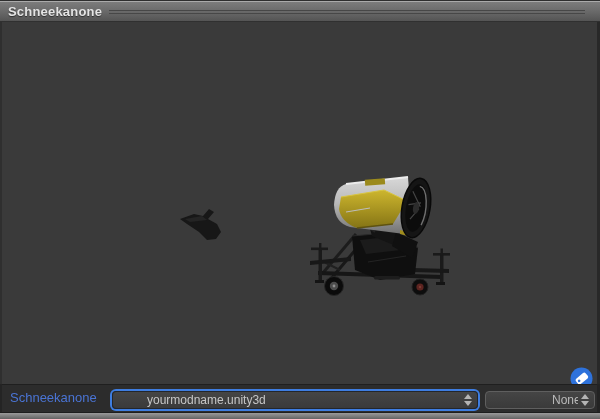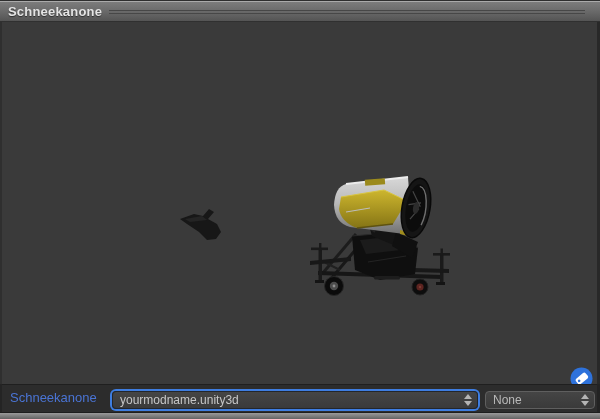--- a/index.html
+++ b/index.html
@@ -38,29 +38,29 @@
     position:absolute;left:0;right:0;bottom:7px;height:28px;background:#2c2c2c;
     box-shadow:inset 2px 0 0 #242424, inset -3px 0 0 #232323, inset 0 1px 0 #1f1f1f;
   }
   .ab-label{
     position:absolute;left:10px;top:6px;font-size:13px;color:#4a74d4;
   }
   .select{
     position:absolute;top:7px;height:18px;border-radius:4px;
     background:linear-gradient(#454545,#3a3a3a);
     border:1px solid #23262a;
-    display:flex;align-items:center;cursor:pointer;
+    display:flex;align-items:center;cursor:pointer;padding-left:27px;
   }
   .select .val{
     flex:1;font-size:12px;color:#c6c6c6;padding-left:7px;white-space:nowrap;
     overflow:hidden;line-height:16px;
   }
   .select-bundle{left:112px;width:366px;box-shadow:0 0 0 2px #3e7de0;}
   .select-variant{left:485px;width:110px;border:1px solid #5f5f5f;}
-  .select-variant .val{color:#b9b9b9;}
+  .select-variant .val{color:#b9b9b9;margin-left:32px;}
   .updown{width:14px;height:12px;position:relative;margin-right:2px;flex:0 0 auto;}
   .updown .up,.updown .dn{
     position:absolute;left:3px;width:0;height:0;border-left:4px solid transparent;border-right:4px solid transparent;
   }
   .updown .up{top:0;border-bottom:5px solid #b4b4b4;}
   .updown .dn{bottom:0;border-top:5px solid #b4b4b4;}
   
   .bottom-frame{
     position:absolute;left:0;right:0;bottom:0;height:7px;
     background:linear-gradient(#9a9a9a,#636363);

